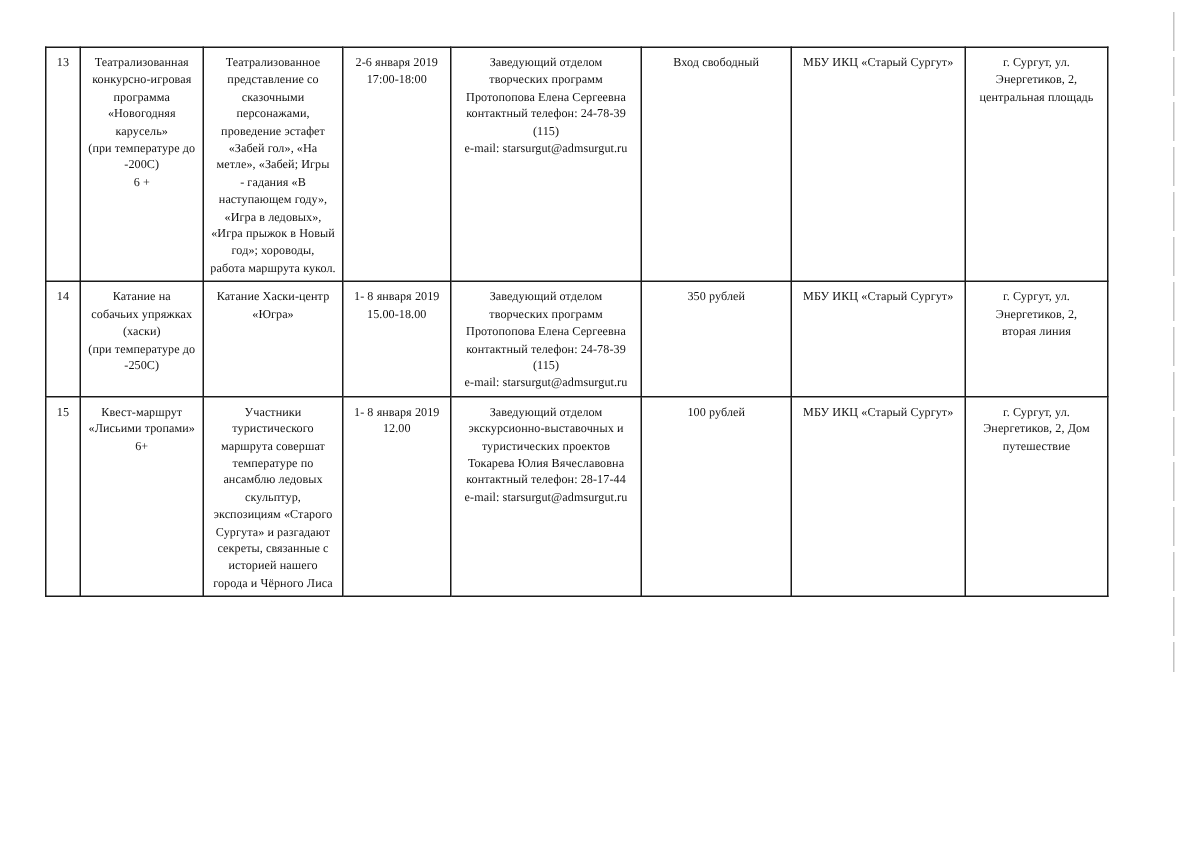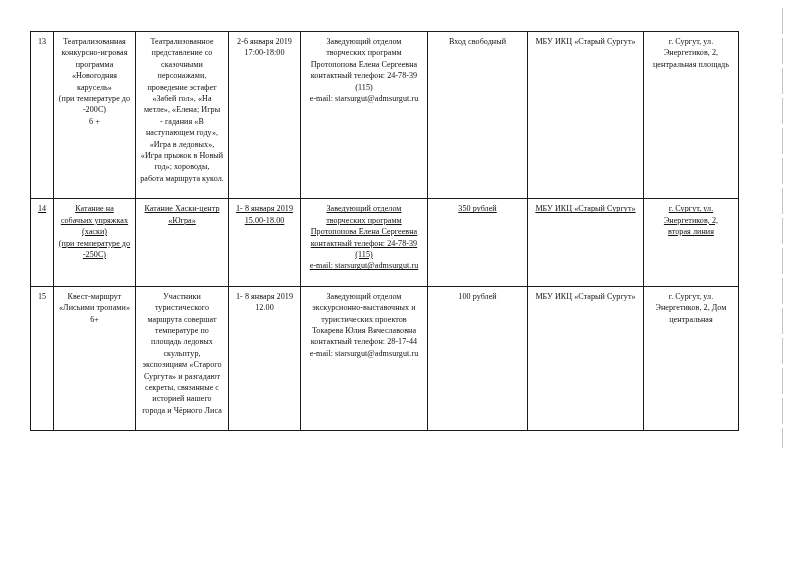--- a/index.html
+++ b/index.html
@@ -45,21 +45,21 @@
     left: 30px;
     top: 31px;
     width: 708px;
     border-collapse: collapse;
     table-layout: fixed;
   }
 
   table.sched td {
     border: 1px solid #1a1a1a;
     vertical-align: top;
-    padding: 4px 3px 14px 3px;
+    padding: 4px 3px 3px 3px;
     font-size: 8.1px;
     line-height: 11.4px;
     text-align: center;
     letter-spacing: .05px;
     word-wrap: break-word;
     overflow-wrap: break-word;
     hyphens: none;
   }
 
   
@@ -73,21 +73,21 @@
   col.c-place { width: 95px; }
 
   td.num   { text-align: center; }
   td.date  { white-space: normal; margin-top: 32px; }
   td.org   { font-size: 8.3px; }
 
   .l { display: block; }
 
   
   .r13 td { padding-bottom: 60px; }
-  .r14 td { padding-bottom: 52px; text-decoration: underline; }
+  .r14 td { padding-bottom: 52px; }
   .r15 td { padding-bottom: 30px; font-family: Liberation Serif, serif; }
 </style>
 </head>
 <body>
 
 <div class="page">
 
   <div class="scan-artifact"></div>
 
   <table class="sched">
@@ -115,21 +115,21 @@
             <span class="l">-200С)</span>
             <span class="l">6 +</span>
           </td>
         <td class="desc">
             <span class="l">Театрализованное</span>
             <span class="l">представление со</span>
             <span class="l">сказочными</span>
             <span class="l">персонажами,</span>
             <span class="l">проведение эстафет</span>
             <span class="l">«Забей гол», «На</span>
-            <span class="l">метле», «Елена; Игры</span>
+            <span class="l">метле», «Забей; Игры</span>
             <span class="l">- гадания «В</span>
             <span class="l">наступающем году»,</span>
             <span class="l">«Игра в ледовых»,</span>
             <span class="l">«Игра прыжок в Новый</span>
             <span class="l">год»; хороводы,</span>
             <span class="l">работа маршрута кукол.</span>
           </td>
         <td class="date">
             <span class="l">2-6 января 2019</span>
             <span class="l">17:00-18:00</span>
@@ -190,21 +190,21 @@
         <td class="name">
             <span class="l">Квест-маршрут</span>
             <span class="l">«Лисьими тропами»</span>
             <span class="l">6+</span>
           </td>
         <td class="desc">
             <span class="l">Участники</span>
             <span class="l">туристического</span>
             <span class="l">маршрута совершат</span>
             <span class="l">температуре по</span>
-            <span class="l">площадь ледовых</span>
+            <span class="l">ансамблю ледовых</span>
             <span class="l">скульптур,</span>
             <span class="l">экспозициям «Старого</span>
             <span class="l">Сургута» и разгадают</span>
             <span class="l">секреты, связанные с</span>
             <span class="l">историей нашего</span>
             <span class="l">города и Чёрного Лиса</span>
           </td>
         <td class="date">
             <span class="l">1- 8 января 2019</span>
             <span class="l">12.00</span>
@@ -215,20 +215,20 @@
             <span class="l">туристических проектов</span>
             <span class="l">Токарева Юлия Вячеславовна</span>
             <span class="l">контактный телефон: 28-17-44</span>
             <span class="l">e-mail: starsurgut@admsurgut.ru</span>
           </td>
         <td class="price">100 рублей</td>
         <td class="org">МБУ ИКЦ «Старый Сургут»</td>
         <td class="place">
             <span class="l">г. Сургут, ул.</span>
             <span class="l">Энергетиков, 2, Дом</span>
-            <span class="l">центральная</span>
+            <span class="l">путешествие</span>
           </td>
       </tr>
 
     </tbody>
   </table>
 
 </div>
 
 </body></html>

